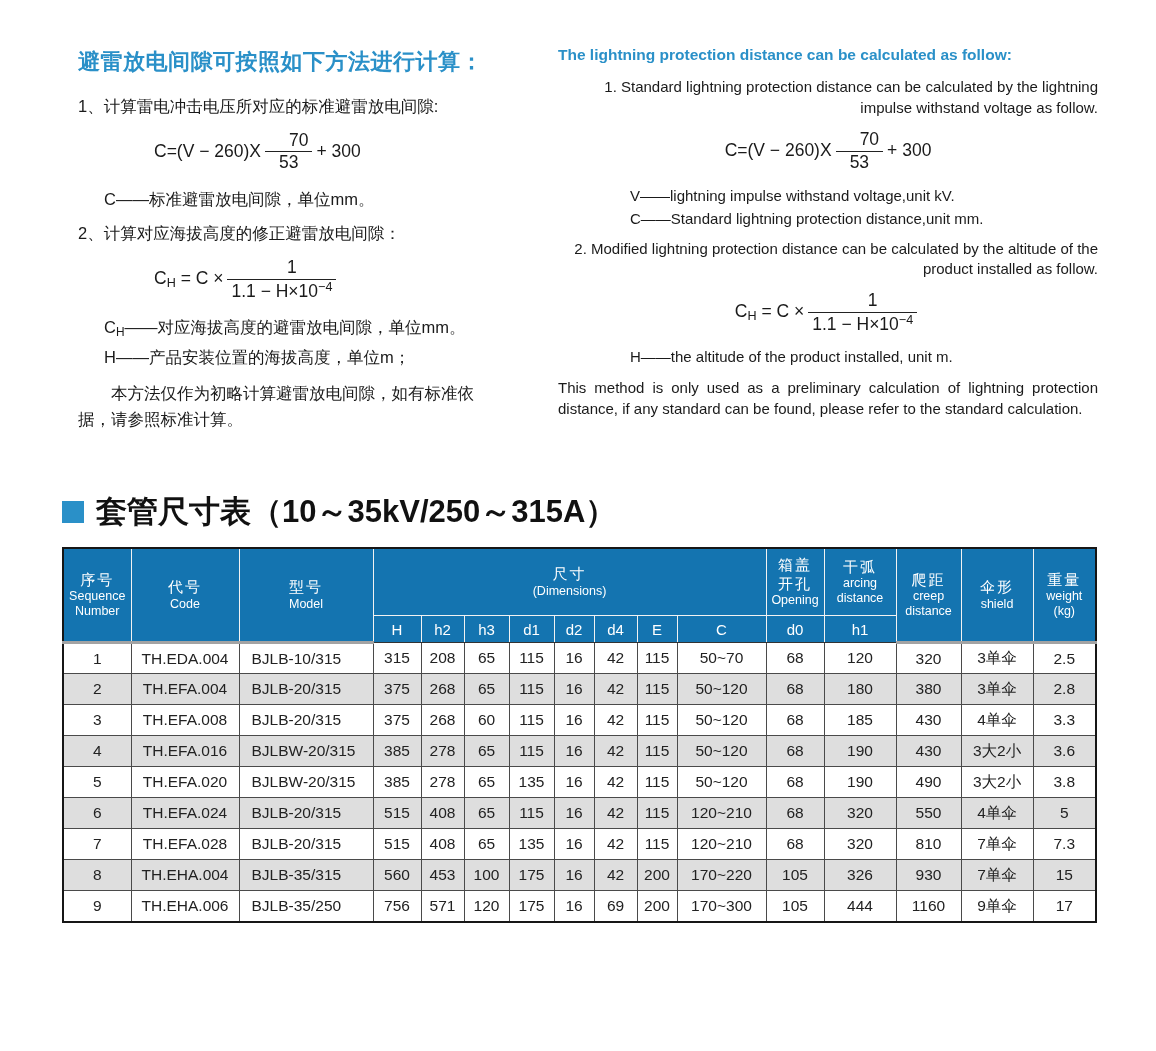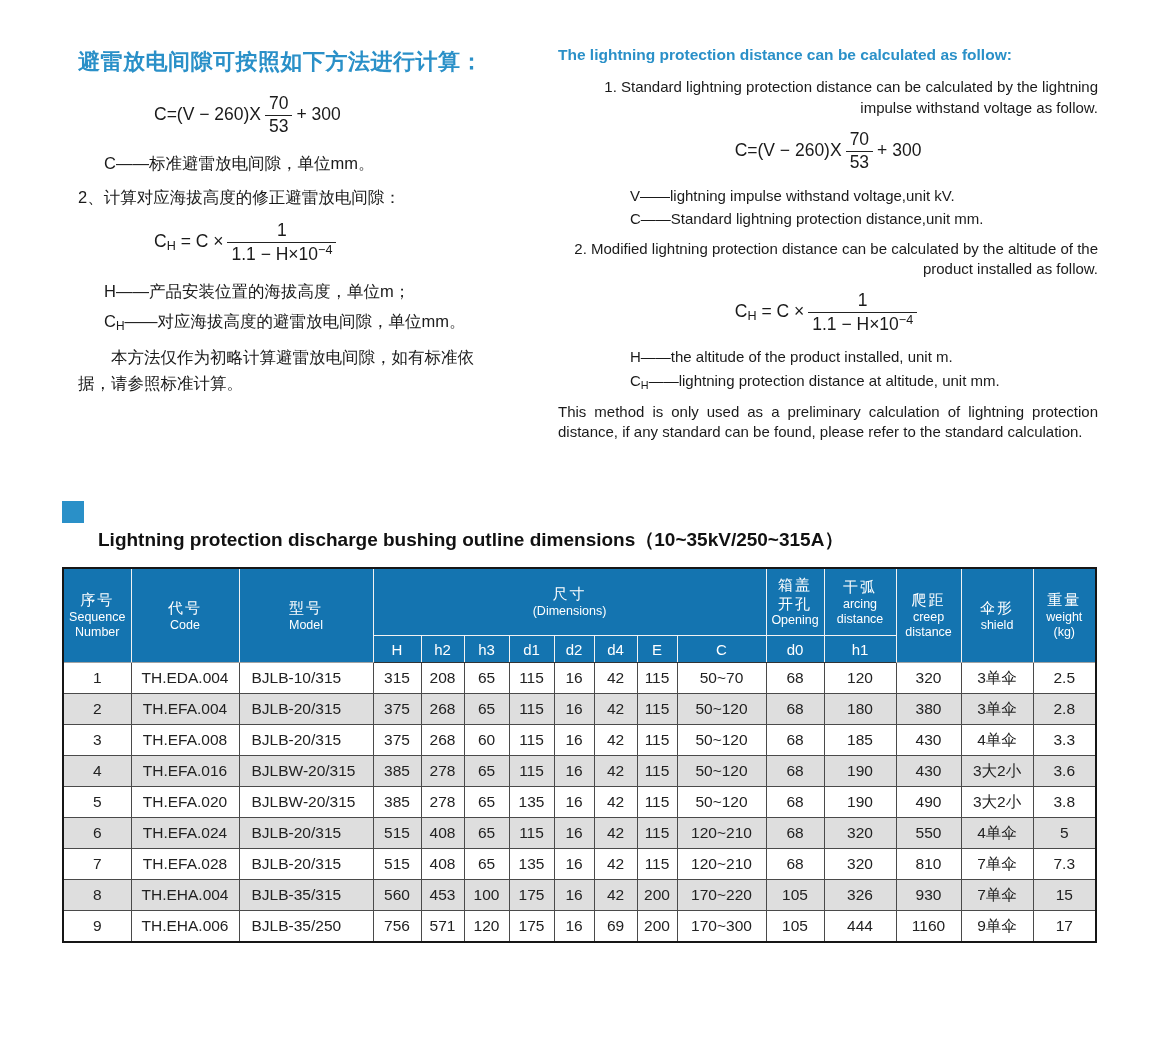--- a/index.html
+++ b/index.html
@@ -15,21 +15,21 @@
   .zh-title { color: #2a90c8; font-weight: bold; font-size: 22px; letter-spacing: 0.5px; margin-bottom: 14px; white-space: nowrap; }
   .en-title { color: #2a90c8; font-weight: bold; font-size: 15.5px; margin-bottom: 12px; white-space: nowrap; }
 
   .list-item-zh { margin-top: 6px; }
   .list-item-en { margin-top: 8px; padding-left: 18px; text-indent: -18px; text-align: right; }
 
   .formula { font-size: 17.5px; margin: 10px 0 12px 0; white-space: nowrap; }
   .formula-left { margin-left: 76px; }
   .formula-center { text-align: center; }
   .formula .frac { display: inline-block; vertical-align: middle; text-align: center; margin: 0 4px; line-height: 1.25; }
-  .formula .frac .num { display: block; padding: 0 4px; }
+  .formula .frac .num { display: block; padding: 0 4px; margin-left: 20px; }
   .formula .frac .den { display: block; border-top: 1.7px solid #222; padding: 0 4px; }
   .formula sub { font-size: 0.72em; vertical-align: -0.25em; }
   .formula sup { font-size: 0.72em; vertical-align: 0.45em; }
 
   .def-line { white-space: nowrap; }
   .col-left .def-line { margin: 2px 0 2px 26px; }
   .col-right .def-line { margin: 2px 0 2px 72px; }
   .def-line sub { font-size: 0.72em; vertical-align: -0.25em; }
 
   .note-zh { margin-top: 8px; text-indent: 2em; max-width: 414px; }
@@ -42,52 +42,53 @@
   .sec-zh-blue { color: #2a90c8; font-weight: bold; font-size: 31px; white-space: nowrap; }
   .sec-zh-black { color: #111; font-weight: bold; font-size: 31px; white-space: nowrap; }
   .sec-en { color: #111; font-weight: bold; font-size: 19px; margin: 4px 0 0 36px; white-space: nowrap; }
 
   
   .tbl-wrap { margin: 14px 0 0 62px; }
   table { border-collapse: collapse; table-layout: fixed; width: 1033px; border: 2px solid #161616; }
   thead th { background: #1474b0; color: #ffffff; font-weight: normal; border: 1px solid #f2f2f2; vertical-align: middle; text-align: center; }
   thead tr.subrow th { height: 27px; font-size: 15px; border-bottom: 1px solid #333; }
   thead tr.mainrow th { height: 68px; }
-  thead th.span-all { border-bottom: 1px solid #a3a3a3; }
+  thead th.span-all { border-bottom: 3px solid #a3a3a3; }
   th .hzh { font-size: 15px; letter-spacing: 2px; line-height: 1.25; }
   th .hen { font-size: 12.5px; letter-spacing: 0; line-height: 1.2; }
   tbody td { height: 31px; text-align: center; font-size: 15.5px; color: #222; border: 1px solid #4a4a4a; background: #ffffff; overflow: hidden; white-space: nowrap; }
   tbody tr.alt td { background: #dedede; }
   tbody td.model-cell { text-align: left; padding-left: 12px; }
 </style>
 </head>
 <body>
 
 <div class="page">
 
   <div class="intro">
 
     <div class="col-left">
       <div class="zh-title">避雷放电间隙可按照如下方法进行计算：</div>
 
+      <div class="list-item-zh">1、计算雷电冲击电压所对应的标准避雷放电间隙:</div>
 
       <div class="formula formula-left">
         <span>C=(V − 260)X</span><span class="frac"><span class="num">70</span><span class="den">53</span></span><span>+ 300</span>
       </div>
 
       <div class="def-line"><span>C</span><sub></sub><span>——标准避雷放电间隙，单位mm。</span></div>
 
       <div class="list-item-zh">2、计算对应海拔高度的修正避雷放电间隙：</div>
 
       <div class="formula formula-left">
         <span>C</span><sub>H</sub> <span>= C ×</span><span class="frac"><span class="num">1</span><span class="den"><span>1.1 − H×10</span><sup>−4</sup></span></span>
       </div>
 
+      <div class="def-line"><span>C</span><sub>H</sub><span>——对应海拔高度的避雷放电间隙，单位mm。</span></div>
       <div class="def-line"><span>H</span><sub></sub><span>——产品安装位置的海拔高度，单位m；</span></div>
-      <div class="def-line"><span>C</span><sub>H</sub><span>——对应海拔高度的避雷放电间隙，单位mm。</span></div>
 
       <div class="note-zh">本方法仅作为初略计算避雷放电间隙，如有标准依据，请参照标准计算。</div>
     </div>
 
     <div class="col-right">
       <div class="en-title">The lightning protection distance can be calculated as follow:</div>
 
       <div class="list-item-en">1. Standard lightning protection distance can be calculated by the lightning impulse withstand voltage as follow.</div>
 
       <div class="formula formula-center">
@@ -97,31 +98,30 @@
       <div class="def-line"><span>V</span><sub></sub><span>——lightning impulse withstand voltage,unit kV.</span></div>
       <div class="def-line"><span>C</span><sub></sub><span>——Standard lightning protection distance,unit mm.</span></div>
 
       <div class="list-item-en">2. Modified lightning protection distance can be calculated by the altitude of the product installed as follow.</div>
 
       <div class="formula formula-center">
         <span>C</span><sub>H</sub> <span>= C ×</span><span class="frac"><span class="num">1</span><span class="den"><span>1.1 − H×10</span><sup>−4</sup></span></span>
       </div>
 
       <div class="def-line"><span>H</span><sub></sub><span>——the altitude of the product installed, unit m.</span></div>
-      <div class="def-line"><span>C</span><sub>H</sub><span>——lightning protection distance at altitude, unit mm.</span></div>
 
       <div class="note-en">This method is only used as a preliminary calculation of lightning protection distance, if any standard can be found, please refer to the standard calculation.</div>
     </div>
   </div>
 
   <div class="section-heading">
     <div class="line1">
       <span class="bullet"></span>
+      <span class="sec-zh-black">套管尺寸表（10～35kV/250～315A）</span>
     </div>
-    <div class="sec-en">Lightning protection discharge bushing outline dimensions（10~35kV/250~315A）</div>
   </div>
 
   <div class="tbl-wrap">
     <table>
       <colgroup>
         <col style="width:68px">
           <col style="width:108px">
           <col style="width:134px">
         <col style="width:48px">
           <col style="width:43px">

